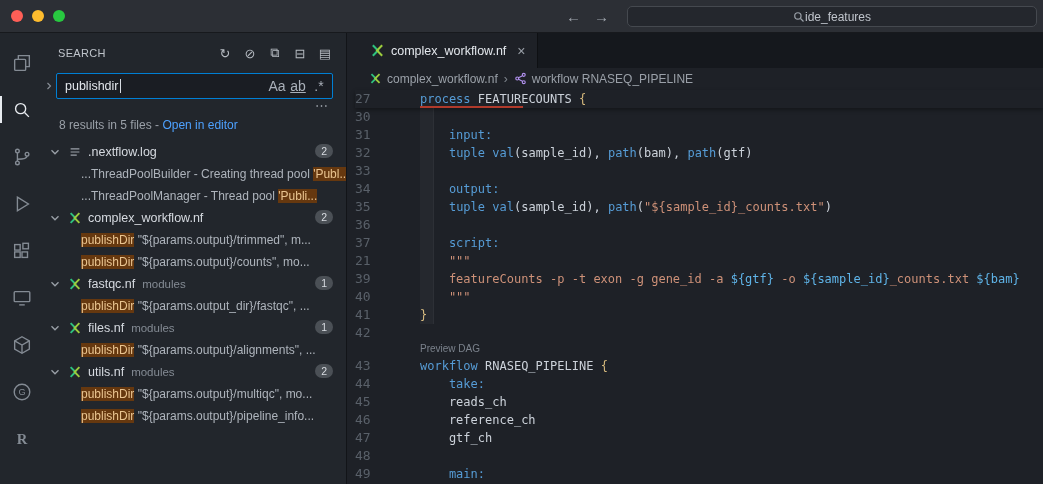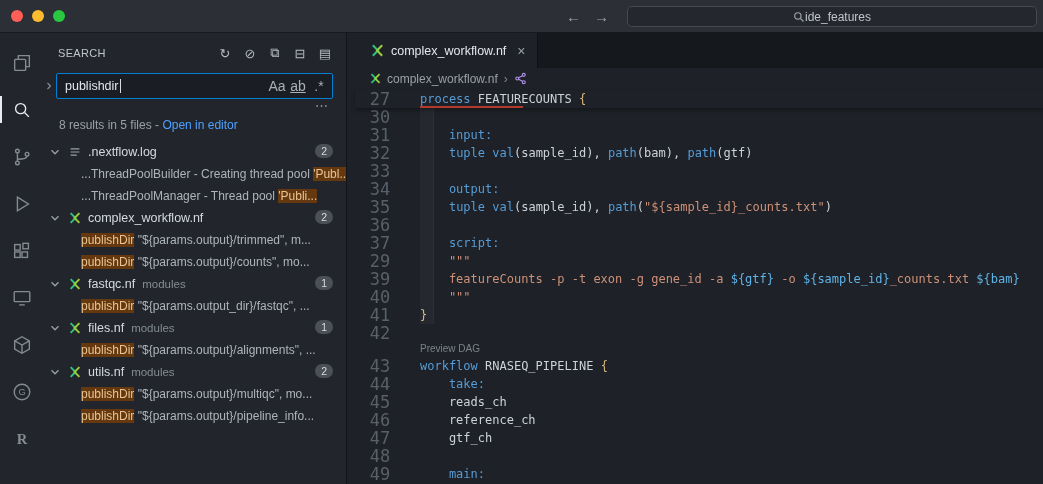--- a/index.html
+++ b/index.html
@@ -77,21 +77,21 @@
           padding-left:14px;font-size:12px;color:#9aa0a8}
   .crumb{display:flex;align-items:center;gap:5px;cursor:pointer}
   .crumb-sep{color:#7f858d}
   .content{position:absolute;top:57px;left:0;right:0;bottom:0;background:#1e2127;
            font-family:"DejaVu Sans Mono","Liberation Mono",monospace;font-size:12px}
   .band{position:absolute;left:65px;top:18px;width:13px;height:216px;background:rgba(255,255,255,.035)}
   .guide{position:absolute;left:78px;top:18px;width:1px;height:216px;background:rgba(255,255,255,.07)}
   .sticky{position:relative;z-index:2;background:#1e2127;box-shadow:0 2px 4px rgba(0,0,0,.35)}
   .sticky-ul{position:absolute;left:65px;top:16px;width:103px;height:2px;background:var(--sticky-underline)}
   .crow{display:flex;height:18px;line-height:18px}
-  .ln{flex:0 0 50px;text-align:center;color:#596069;font-size:17px}
+  .ln{flex:0 0 50px;text-align:left;color:#596069;font-size:13px}
   .lc{padding-left:15px;white-space:pre;color:#ccd2da}
   .tk-k{color:var(--keyword)} .tk-s{color:var(--string)} .tk-i{color:var(--interp)}
   .tk-b{color:var(--brace)} .tk-p{color:#ccd2da}
   .lens{height:15px;line-height:14px;padding-left:65px;font-size:10px;color:#7b828c;
         font-family:"Liberation Sans",sans-serif;cursor:pointer}
 </style>
 </head>
 <body>
 
 <div class="titlebar">
@@ -320,20 +320,21 @@
     <span class="crumb-sep">›</span>
     <span class="crumb">
       <span>
         <svg width="13" height="13" viewBox="0 0 16 16" fill="none" stroke-width="1.4" style="stroke:var(--symbol);vertical-align:-2px">
             <circle cx="4" cy="8" r="1.8"></circle>
             <circle cx="12" cy="3.5" r="1.8"></circle>
             <circle cx="12" cy="12.5" r="1.8"></circle>
             <path d="M5.6 7l4.8-2.4M5.6 9l4.8 2.4"></path>
           </svg>
       </span>
+      <span>workflow RNASEQ_PIPELINE</span>
     </span>
   </div>
   <div class="content">
     <div class="band"></div>
     <div class="guide"></div>
     <div class="sticky" id="sticky-row">
       <div class="crow">
         <span class="ln">27</span>
         <span class="lc" id="sticky-code"><span class="tk-k">process</span><span class="tk-p"> FEATURECOUNTS </span><span class="tk-b">{</span></span>
       </div>
@@ -366,21 +367,21 @@
         </div>
         <div class="crow">
           <span class="ln">36</span>
           <span class="lc"></span>
         </div>
         <div class="crow">
           <span class="ln">37</span>
           <span class="lc"><span class="tk-k">    script:</span></span>
         </div>
         <div class="crow">
-          <span class="ln">29</span>
+          <span class="ln">21</span>
           <span class="lc"><span class="tk-s">    """</span></span>
         </div>
         <div class="crow">
           <span class="ln">39</span>
           <span class="lc"><span class="tk-s">    featureCounts -p -t exon -g gene_id -a </span><span class="tk-i">${gtf}</span><span class="tk-s"> -o </span><span class="tk-i">${sample_id}</span><span class="tk-s">_counts.txt </span><span class="tk-i">${bam}</span></span>
         </div>
         <div class="crow">
           <span class="ln">40</span>
           <span class="lc"><span class="tk-s">    """</span></span>
         </div>

